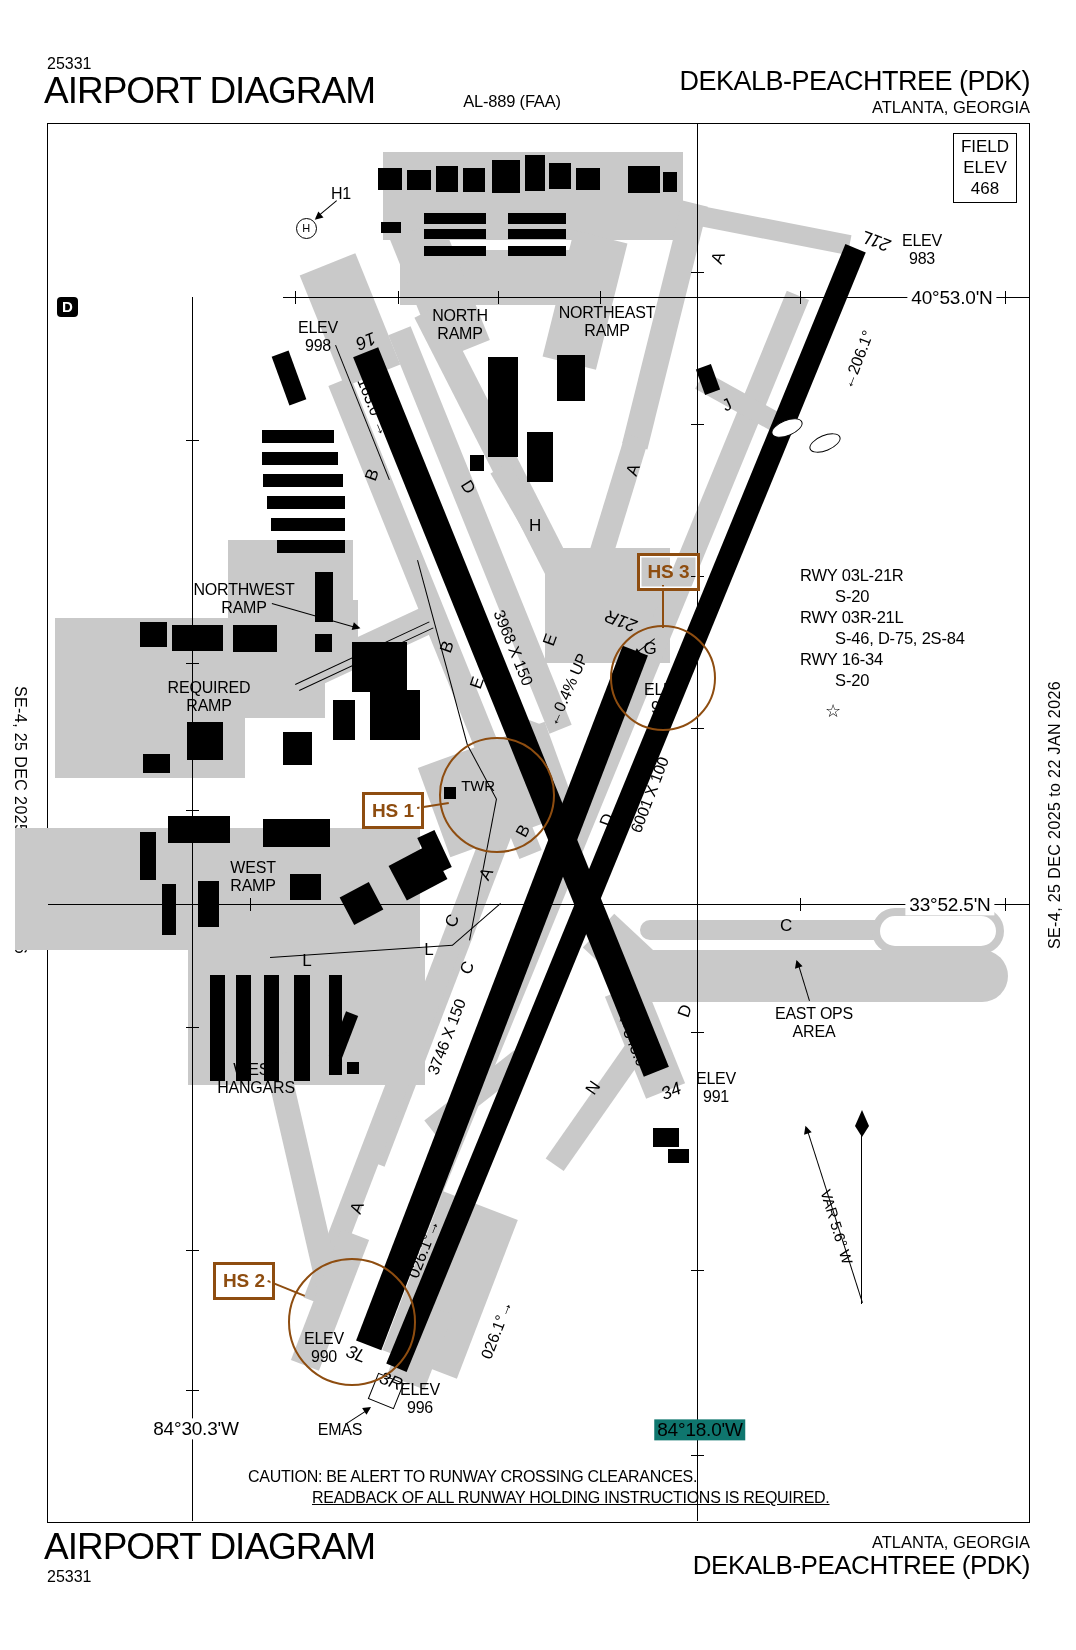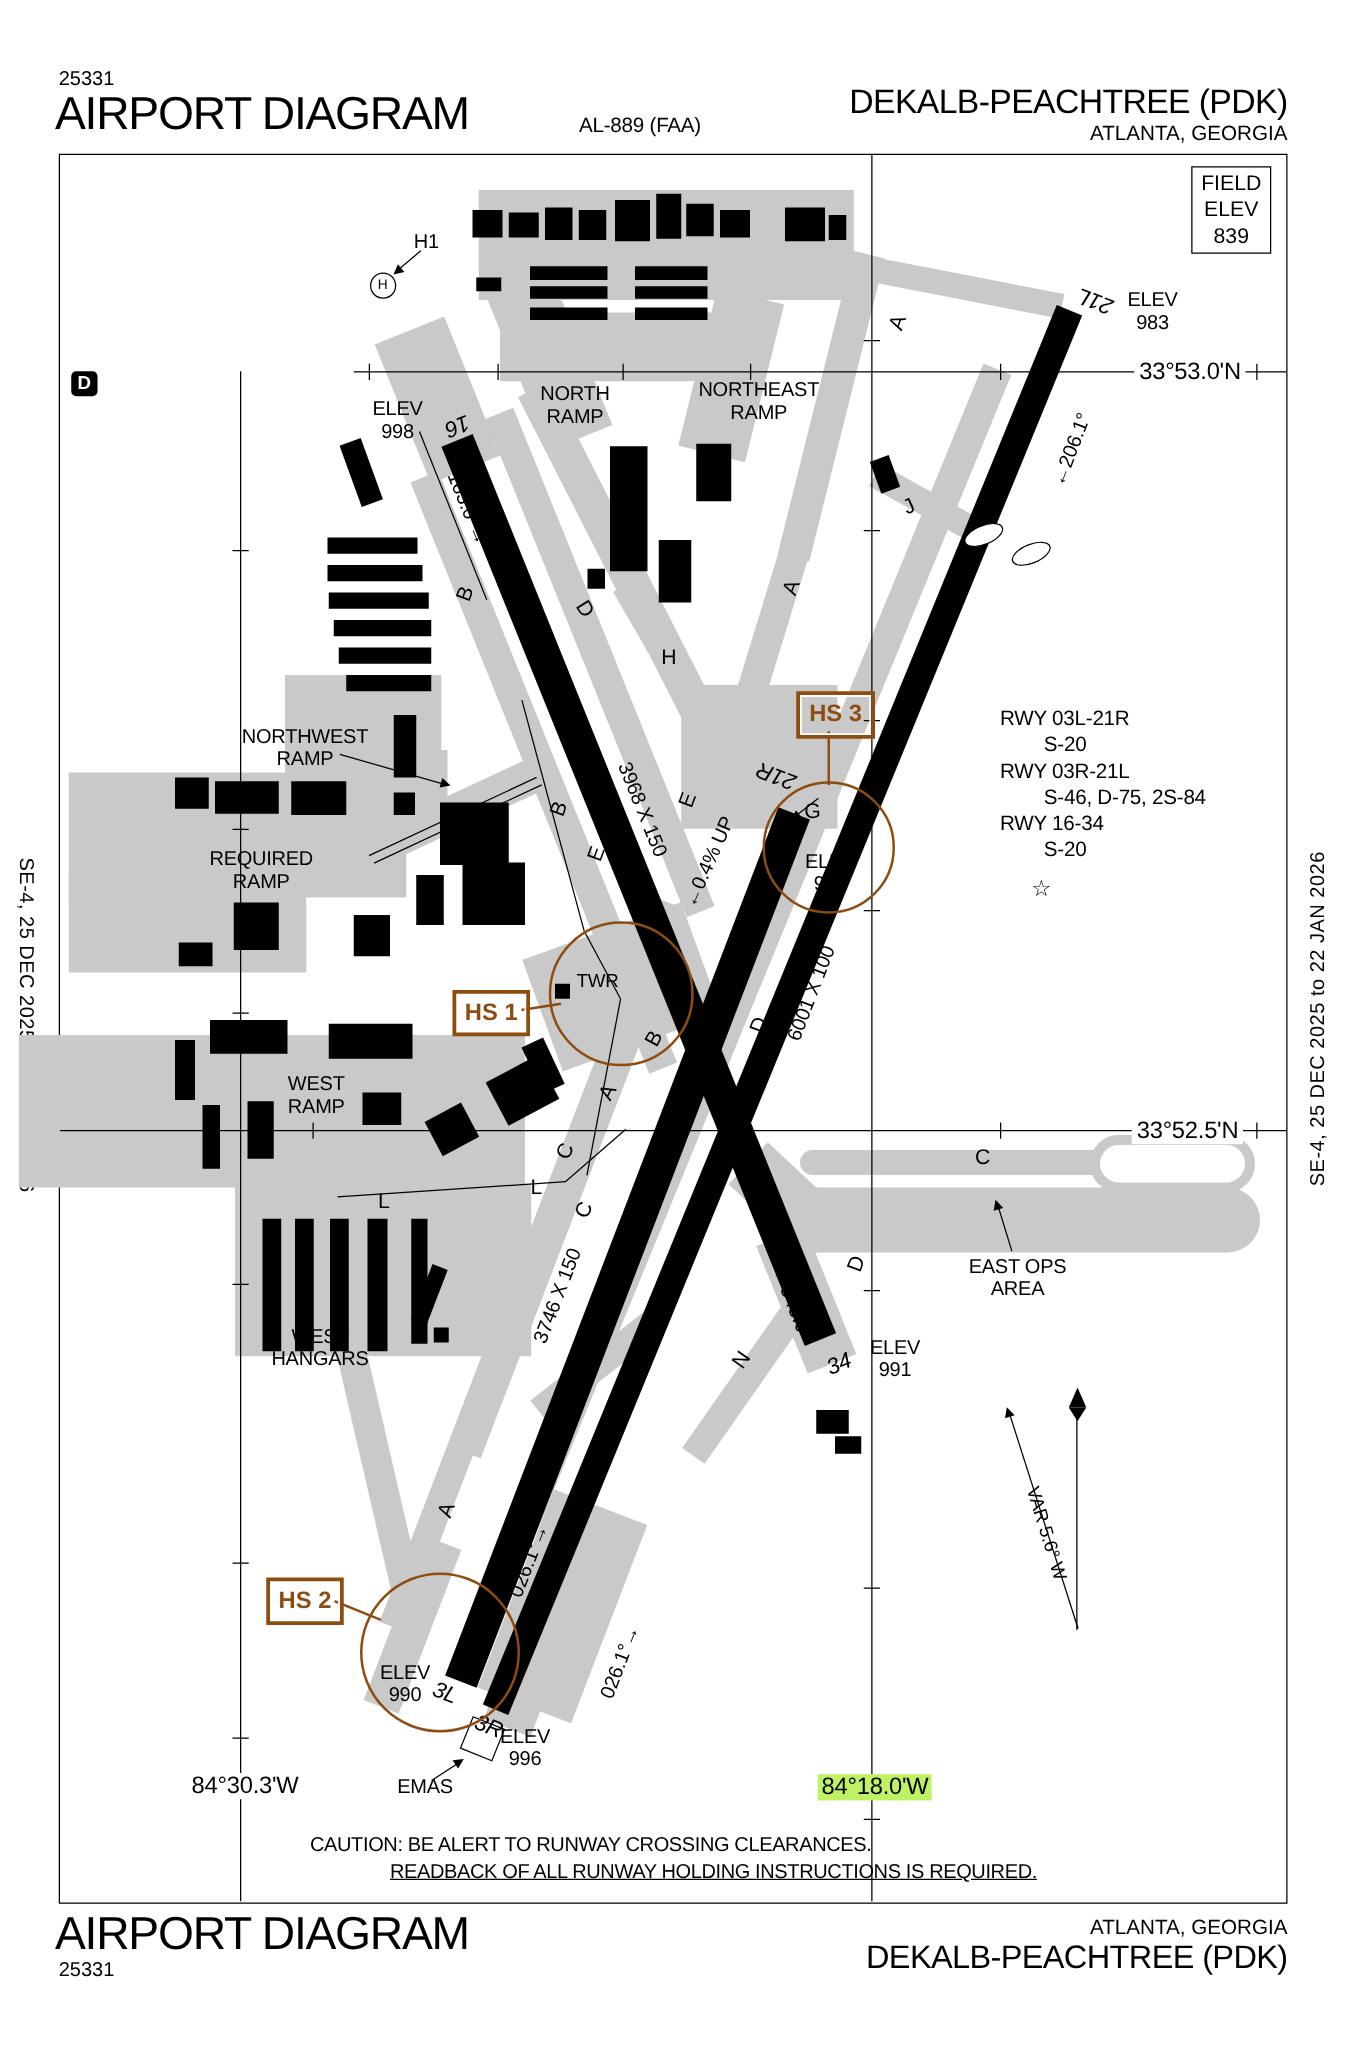--- a/index.html
+++ b/index.html
@@ -208,34 +208,34 @@
     <i class="abs" style="left:855px;top:1110px;width:0;height:0;border-left:7px solid transparent;border-right:7px solid transparent;border-bottom:16px solid #000"></i>
     <i class="abs" style="left:855px;top:1126px;width:0;height:0;border-left:7px solid transparent;border-right:7px solid transparent;border-top:11px solid #000"></i>
   </div>
 
   <i class="abs" style="left:296px;top:218px;width:19px;height:19px;border:1.4px solid #000;border-radius:50%"></i>
 
   <div class="abs" style="left:57px;top:297px;width:21px;height:20px;background:#000;border-radius:4px;color:#fff;font-weight:bold;font-size:15px;text-align:center;line-height:20px">D</div>
 
   <div class="abs" style="left:953px;top:133px;width:62px;height:66px;border:1.6px solid #000;text-align:center;font-size:17px;line-height:21px;padding-top:2px;white-space:pre-line">FIELD
 ELEV
-839</div>
+468</div>
 
   <div class="blk" style="left:800px;top:565px;font-size:16.5px;line-height:21px">RWY 03L-21R
         S-20
 RWY 03R-21L
         S-46, D-75, 2S-84
 RWY 16-34
         S-20</div>
 
 
-  <div class="lbl" style="left:952px;top:298px;font-size:19px;background:#fff;padding:0 4px">33°53.0'N</div>
+  <div class="lbl" style="left:952px;top:298px;font-size:19px;background:#fff;padding:0 4px">40°53.0'N</div>
   <div class="lbl" style="left:950px;top:905px;font-size:19px;background:#fff;padding:0 4px">33°52.5'N</div>
   <div class="lbl" style="left:196px;top:1429px;font-size:19px;background:#fff;padding:0 3px">84°30.3'W</div>
-  <div class="lbl" style="left:700px;top:1430px;font-size:19px;background:#bef264;padding:0 3px">84°18.0'W</div>
+  <div class="lbl" style="left:700px;top:1430px;font-size:19px;background:#0f766e;padding:0 3px">84°18.0'W</div>
 
   <div id="map-labels">
       <div class="lbl" style="left: 718px; top: 258px; --r: -70deg;">A</div>
       <div class="lbl" style="left: 633px; top: 470px; --r: -70deg;">A</div>
       <div class="lbl" style="left: 486px; top: 874px; --r: -62deg;">A</div>
       <div class="lbl" style="left: 357px; top: 1208px; --r: -70deg;">A</div>
       <div class="lbl" style="left: 372px; top: 475px; --r: -70deg;">B</div>
       <div class="lbl" style="left: 447px; top: 647px; --r: -70deg;">B</div>
       <div class="lbl" style="left: 523px; top: 831px; --r: -62deg;">B</div>
       <div class="lbl" style="left: 452px; top: 921px; --r: -65deg;">C</div>

